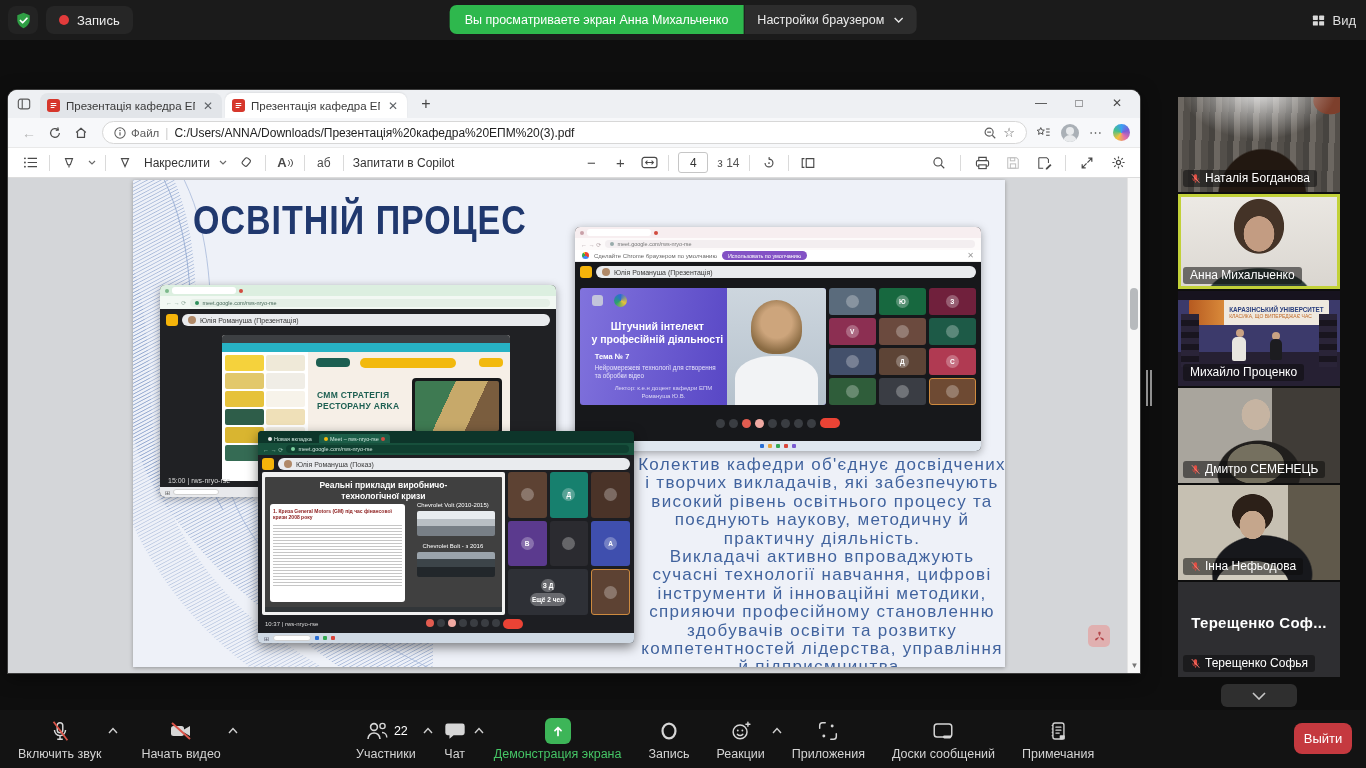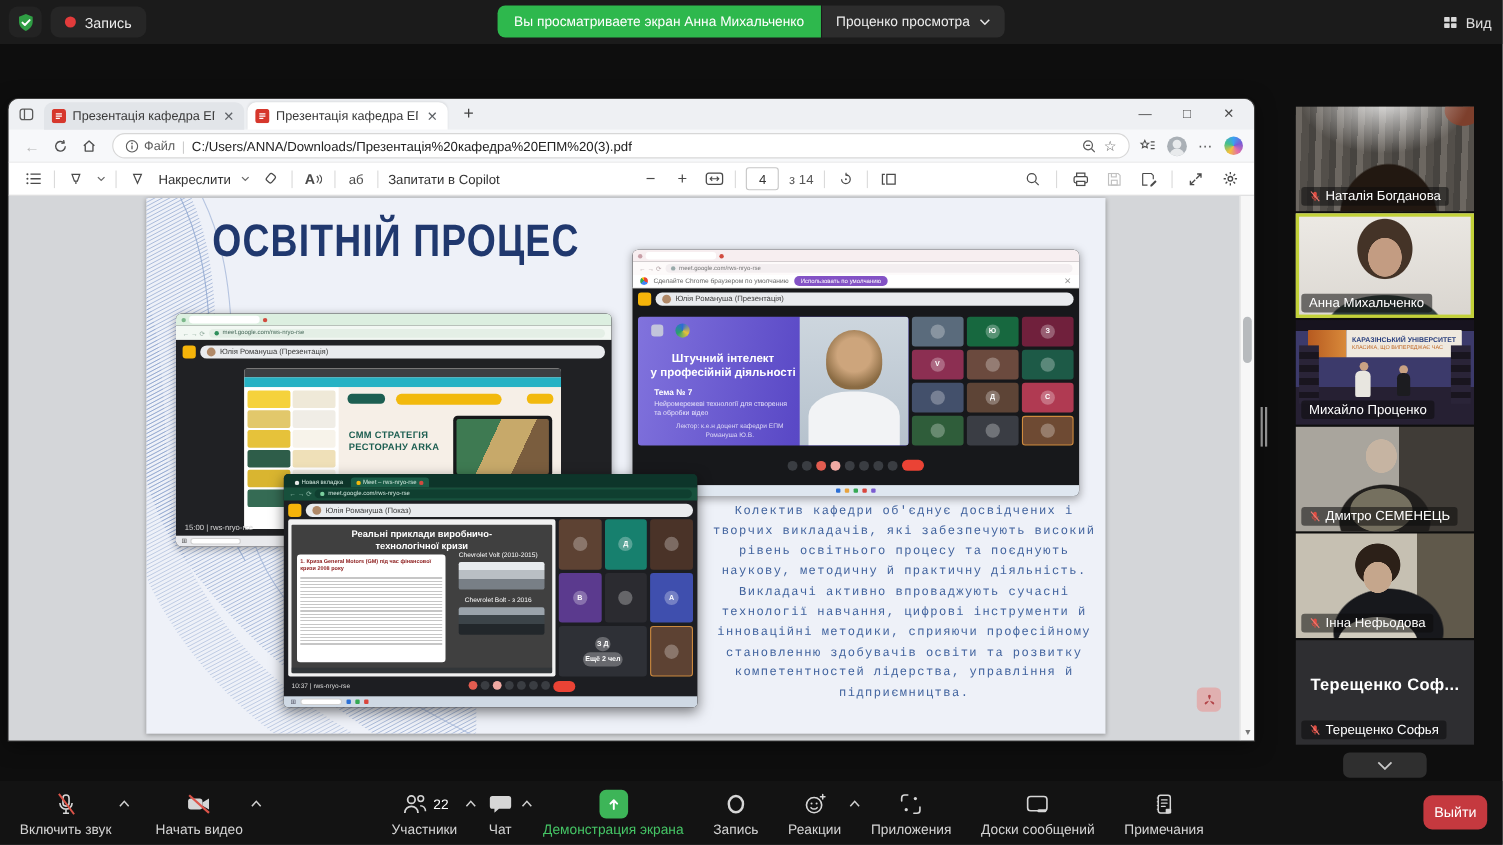--- a/index.html
+++ b/index.html
@@ -57,21 +57,21 @@
   
   .vscroll { position:absolute; right:0; top:0; bottom:0; width:13px; background:#f7f7f7; border-left:1px solid #e4e4e4; }
   .vthumb { position:absolute; top:110px; left:2px; width:8px; height:42px; background:#b7babd; border-radius:4px; }
   .varrow { position:absolute; bottom:3px; left:0; width:13px; text-align:center; color:#777; font-size:8px; }
   .acro-float { position:absolute; right:30px; bottom:26px; width:22px; height:22px; background:#e2adad; border-radius:5px; display:flex; align-items:center; justify-content:center; opacity:.92; }
 
   
   .page { position:absolute; left:125px; top:2px; width:872px; height:487px; background:#eef1f8; box-shadow:0 1px 4px rgba(0,0,0,.3); overflow:hidden; }
   .wave { position:absolute; left:0; top:0; z-index:0; }
   .s-title { position:absolute; left:60px; top:16px; font-size:34px; font-weight:800; letter-spacing:1px; color:#20386e; transform:scaleY(1.22); transform-origin:top left; z-index:1; }
-  .s-body { position:absolute; left:504px; top:276px; width:370px; text-align:center; font-size:11px; line-height:18.4px; letter-spacing:1.3px; color:#41639e; z-index:1;font-family:Liberation Mono, monospace; }
+  .s-body { position:absolute; left:504px; top:276px; width:370px; text-align:center; font-size:17px; line-height:18.4px; letter-spacing:1.3px; color:#41639e; z-index:1; }
 
   
   .mheader { display:flex; align-items:center; gap:4px; }
   .ybox { width:12px; height:12px; background:#f5b40a; border-radius:3px; flex:none; }
   .mpill { flex:1; height:12px; background:#e9ebee; border-radius:7px; display:flex; align-items:center; gap:4px; padding:0 6px; overflow:hidden; }
   .mava { width:8px; height:8px; border-radius:50%; background:#b08968; flex:none; }
   .mname { font-size:7px; color:#3a3a3a; white-space:nowrap; }
   .gt { border-radius:3px; display:flex; align-items:center; justify-content:center; position:relative; overflow:hidden; }
   .gt span { min-width:13px; height:13px; padding:0 2px; border-radius:7px; background:rgba(255,255,255,.28); color:#fff; font-size:6.5px; font-weight:bold; display:flex; align-items:center; justify-content:center; }
 
@@ -245,21 +245,21 @@
         </svg>
     </span>
   </div>
   <div class="rec-pill">
     <span class="rec-dot"></span>
     <span class="rec-txt">Запись</span>
   </div>
   <div class="banner-wrap">
     <div class="banner">Вы просматриваете экран Анна Михальченко</div>
     <div class="view-settings">
-      <span>Проценко просмотра</span>
+      <span>Настройки браузером</span>
       <span>
           <svg width="10" height="6" viewBox="0 0 10 6">
             <polyline points="1,1 5,5 9,1" fill="none" stroke="#e8e8e8" stroke-width="1.4"></polyline>
           </svg>
         </span>
     </div>
   </div>
   <div class="view-btn">
     <span>
         <svg width="15" height="15" viewBox="0 0 24 24">

